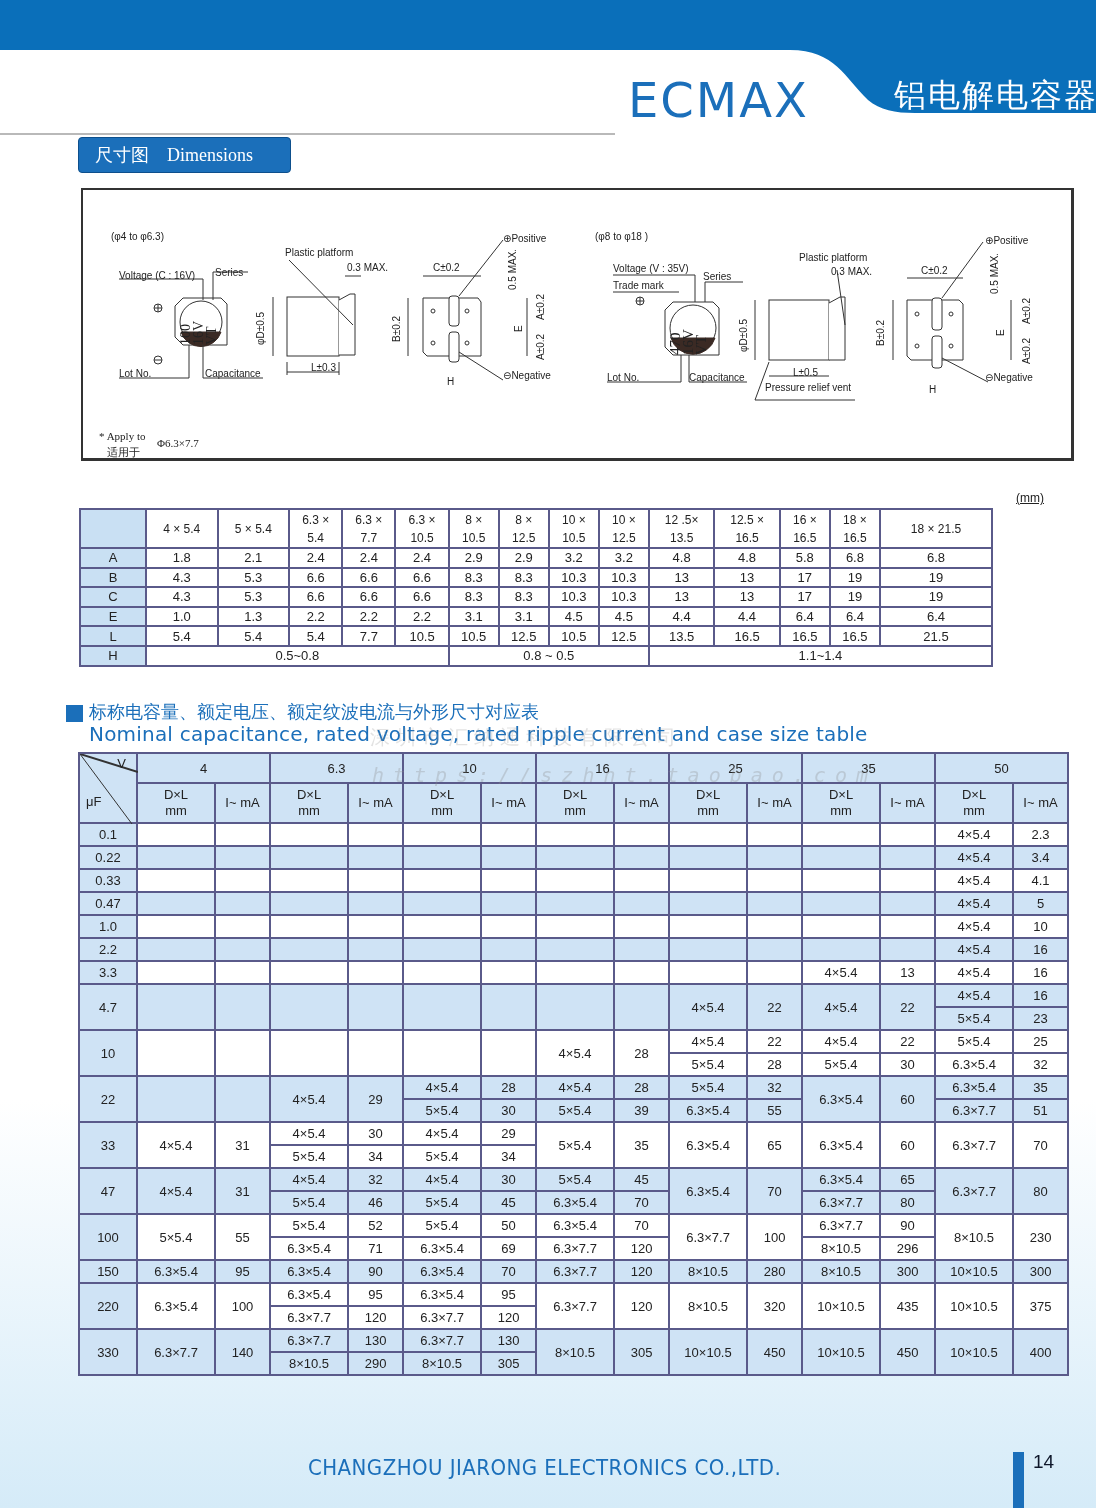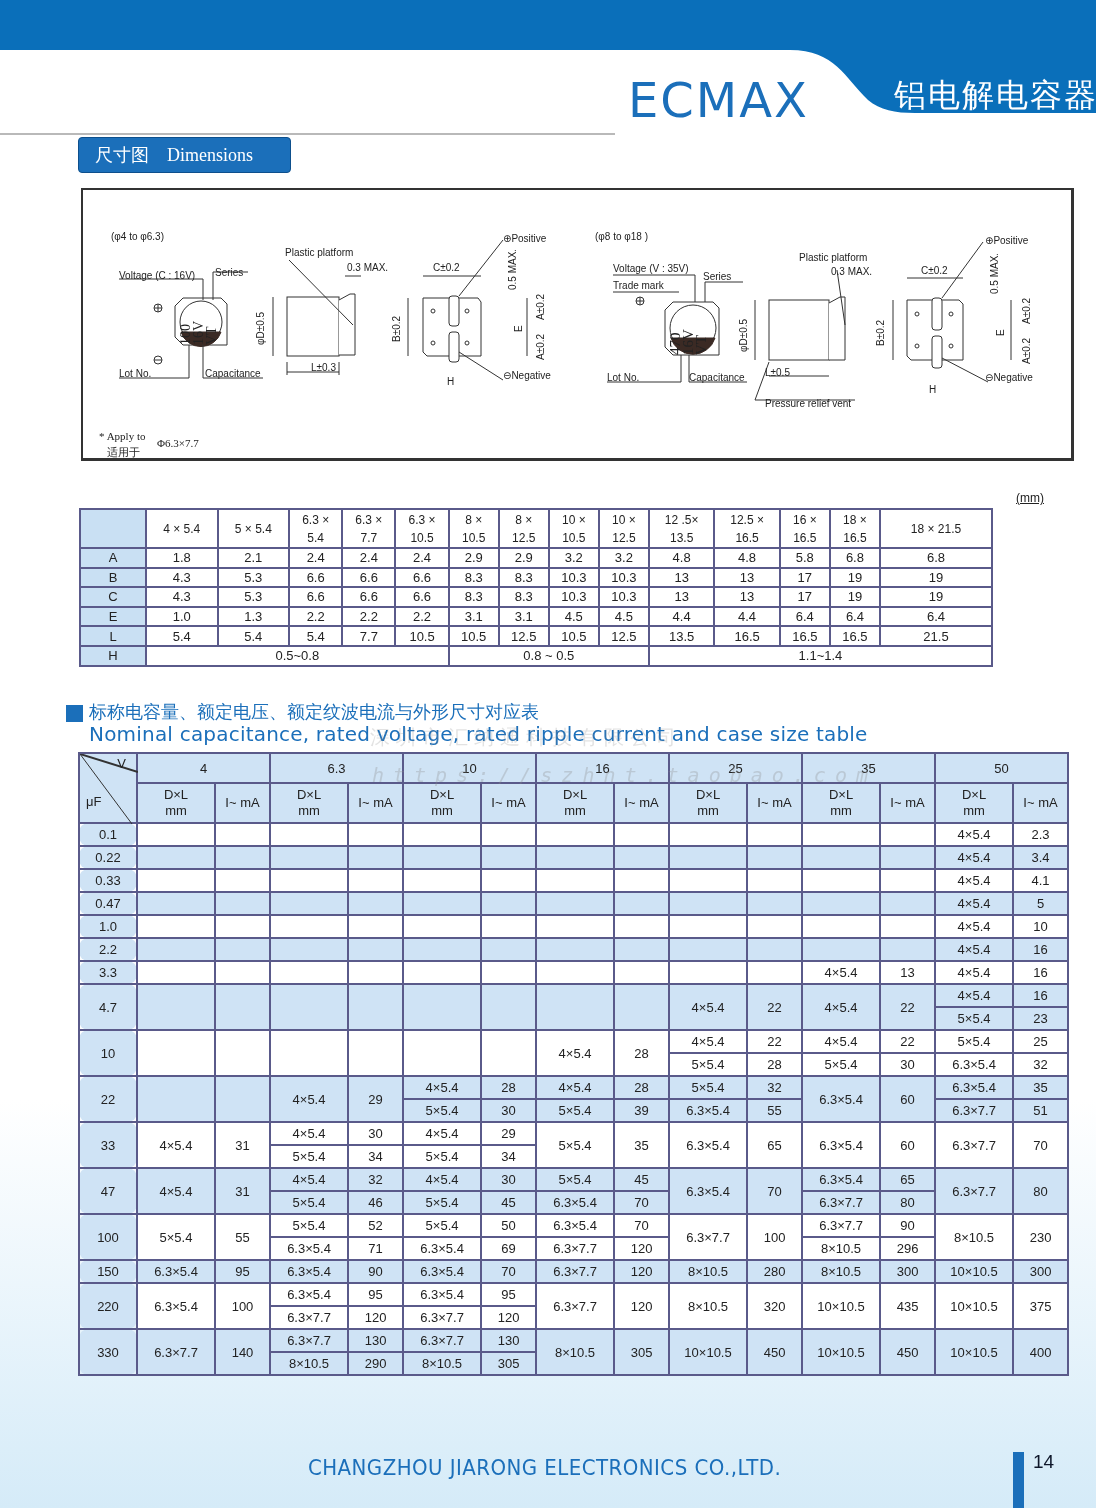--- a/index.html
+++ b/index.html
@@ -37,21 +37,21 @@
   
   .sq { position: absolute; left: 66px; top: 705px; width: 17px; height: 17px; background: #1b6fba; }
   .title-cn { position: absolute; left: 89px; top: 700px; font-size: 18px; color: #1b6fba; white-space: nowrap; font-family: "DejaVu Sans", sans-serif; }
   .title-en { position: absolute; left: 89px; top: 722px; font-size: 20px; color: #1b6fba; white-space: nowrap; font-family: "DejaVu Sans", sans-serif; letter-spacing: 0.2px; }
 
   
   .cap-table { position: absolute; left: 78px; top: 752px; width: 988px; table-layout: fixed; }
   .cap-table td { border: 2px solid #5a5a8a; text-align: center; font-size: 13px; padding: 0; height: 23px; }
   .cap-table tr.band-blue td { background: #cfe3f5; }
   .cap-table tr.band-white td { background: #ffffff; }
-  .cap-table td.uf { background: #cfe3f5 !important; border-radius: 9px; }
+  .cap-table td.uf { background: #cfe3f5 !important; }
   .cap-table .head td { background: #cfe3f5; }
   .cap-table .head1 td { height: 30px; }
   .cap-table .head2 td { height: 40px; line-height: 16px; }
   .cap-table td.sub-top { border-bottom: 1px solid #5a5a8a; }
   .corner-cell { position: relative; }
   .corner-cell .v { position: absolute; right: 10px; top: 2px; font-size: 13px; }
   .corner-cell .uf-l { position: absolute; left: 6px; top: 40px; font-size: 13px; }
   .corner-cell svg { position: absolute; left: 0; top: 0; }
 
   .watermark { position: absolute; left: 370px; top: 724px; font-size: 20px; color: rgba(140,140,140,0.25); letter-spacing: 6px; white-space: nowrap; font-family: "DejaVu Serif", serif; }
@@ -195,22 +195,22 @@
   <div class="dl" style="left:530px;top:90px">Trade mark</div>
   <div class="dl" style="left:620px;top:81px">Series</div>
   <div class="dl" style="left:524px;top:182px">Lot No.</div>
   <div class="dl" style="left:606px;top:182px">Capacitance</div>
   <div class="dl serif" style="left:586px;top:165px;font-size:15px;transform:rotate(-90deg);transform-origin:left top;line-height:13px">
     <span>470</span><br><span>16V</span><br><span>VT</span>
   </div>
   <div class="dl" style="left:716px;top:62px">Plastic platform</div>
   <div class="dl" style="left:748px;top:76px">0.3 MAX.</div>
   <div class="dl" style="left:655px;top:162px;transform:rotate(-90deg);transform-origin:left top">φD±0.5</div>
-  <div class="dl" style="left:682px;top:177px">L±0.5</div>
-  <div class="dl" style="left:682px;top:208px">Pressure relief vent</div>
+  <div class="dl" style="left:710px;top:177px">L±0.5</div>
+  <div class="dl" style="left:682px;top:192px">Pressure relief vent</div>
   <div class="dl" style="left:838px;top:75px">C±0.2</div>
   <div class="dl" style="left:792px;top:156px;transform:rotate(-90deg);transform-origin:left top">B±0.2</div>
   <div class="dl" style="left:938px;top:134px;transform:rotate(-90deg);transform-origin:left top">A±0.2</div>
   <div class="dl" style="left:938px;top:174px;transform:rotate(-90deg);transform-origin:left top">A±0.2</div>
   <div class="dl" style="left:912px;top:146px;transform:rotate(-90deg);transform-origin:left top">E</div>
   <div class="dl" style="left:846px;top:194px">H</div>
   <div class="dl" style="left:906px;top:104px;transform:rotate(-90deg);transform-origin:left top">0.5 MAX.</div>
   <div class="dl" style="left:902px;top:45px">⊕<span>Positive</span></div>
   <div class="dl" style="left:902px;top:182px">⊖<span>Negative</span></div>
 

